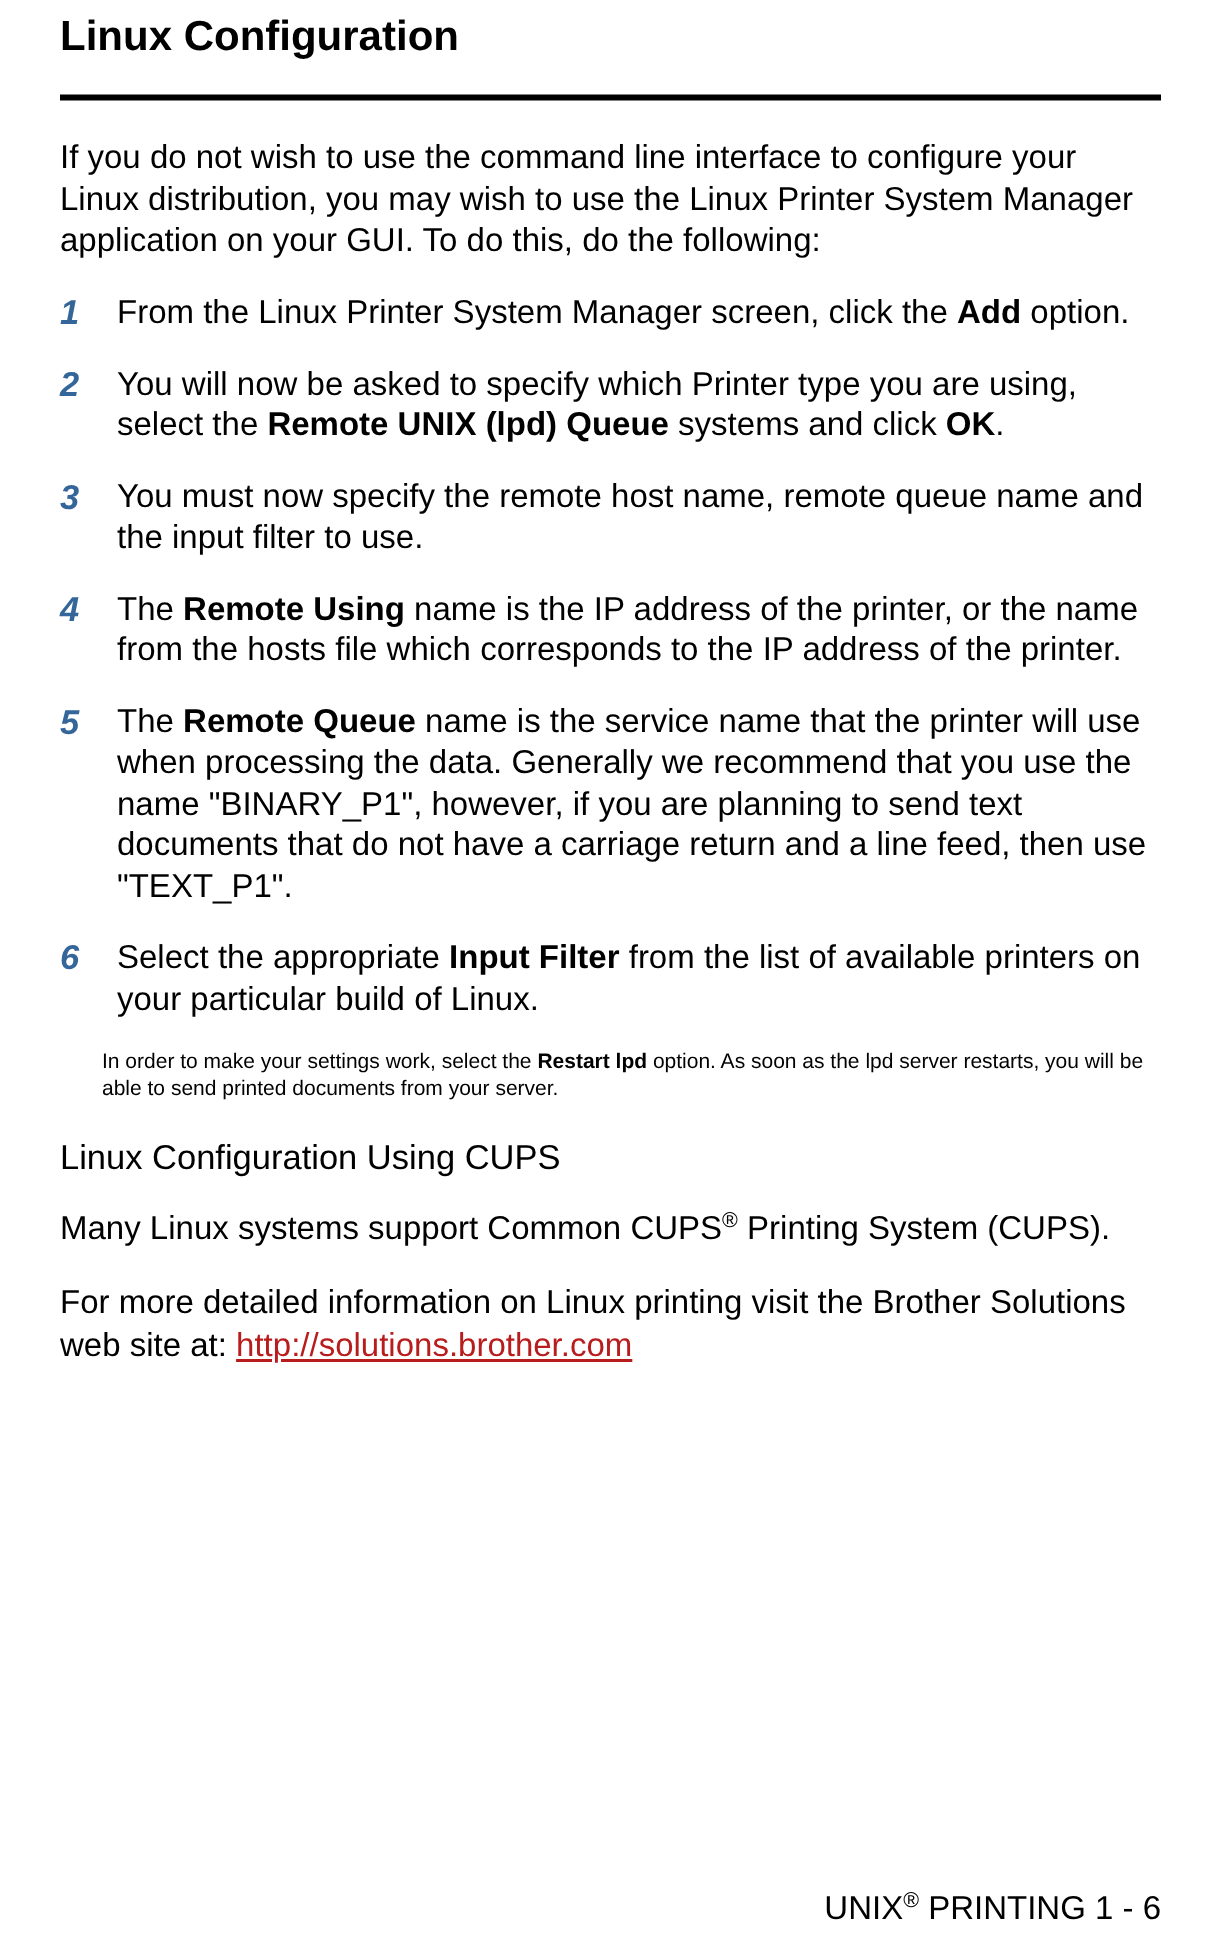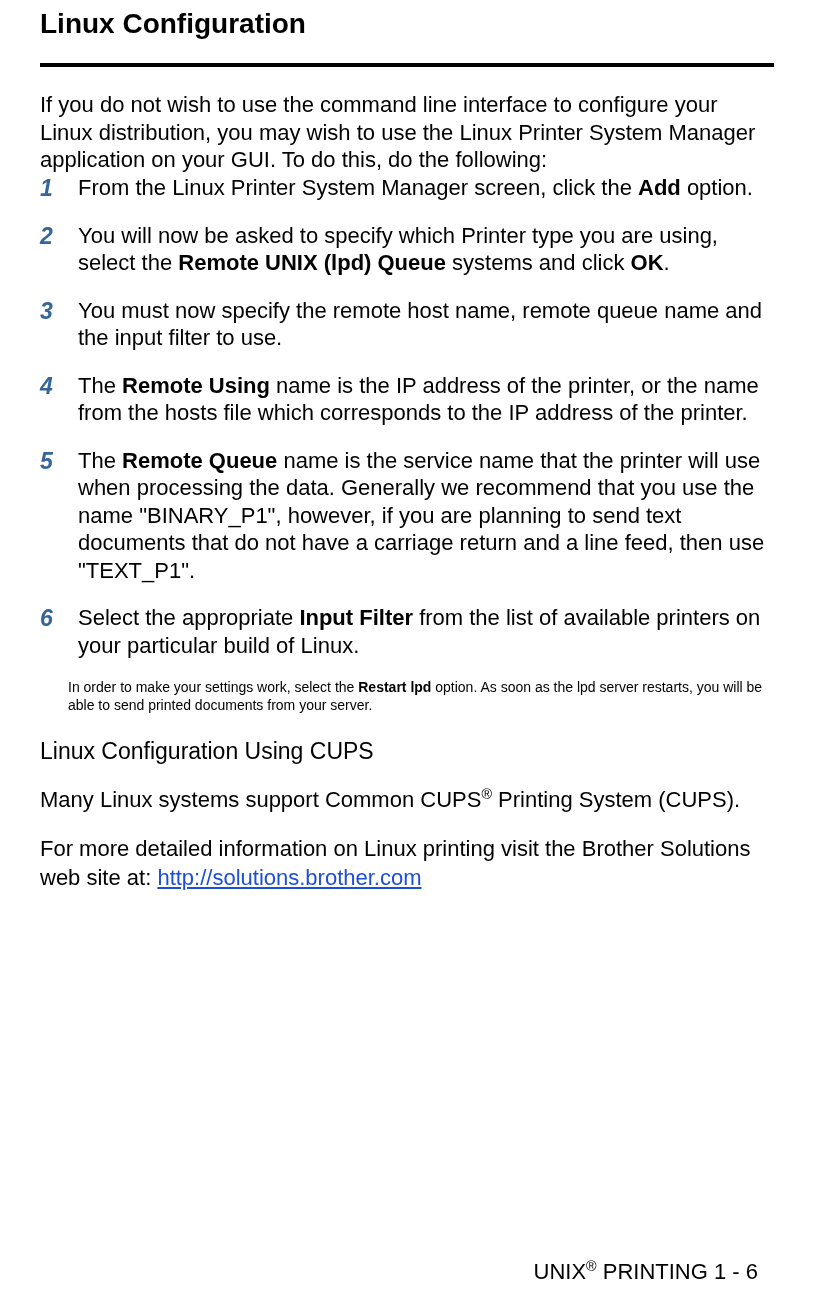--- a/index.html
+++ b/index.html
@@ -22,20 +22,21 @@
       padding-bottom: 23px;
     }
     .title-hr {
       border: none;
       border-top: 4px solid #000;
       margin-bottom: 24px;
     }
     .intro {
       font-size: 22px;
       line-height: 1.25;
+      margin-bottom: 20px;
     }
     .steps {
       list-style: none;
       padding: 0;
     }
     .step {
       display: flex;
       margin-bottom: 20px;
     }
     .step-num {
@@ -70,26 +71,26 @@
       font-size: 22px;
       line-height: 1.3;
       margin-bottom: 20px;
     }
     .reg {
       font-size: 0.65em;
       vertical-align: super;
     }
     .link {
       text-decoration: underline;
-      color: #1d4ed8;
+      color: #b91c1c;
     }
     .footer {
       position: absolute;
       bottom: 20px;
-      right: 56px;
+      right: 40px;
       font-size: 22px;
     }
   </style>
 </head>
 <body>
 
 <h1 class="page-title">Linux Configuration</h1>
 <hr class="title-hr">
 
 <p class="intro">If you do not wish to use the command line interface to configure your Linux distribution, you may wish to use the Linux Printer System Manager application on your GUI. To do this, do the following:</p>

